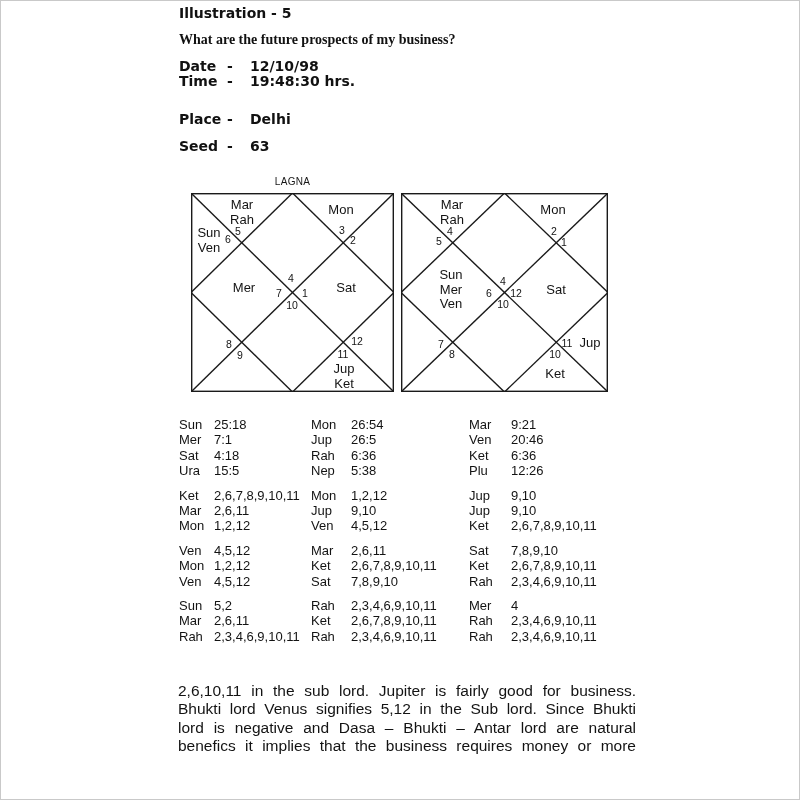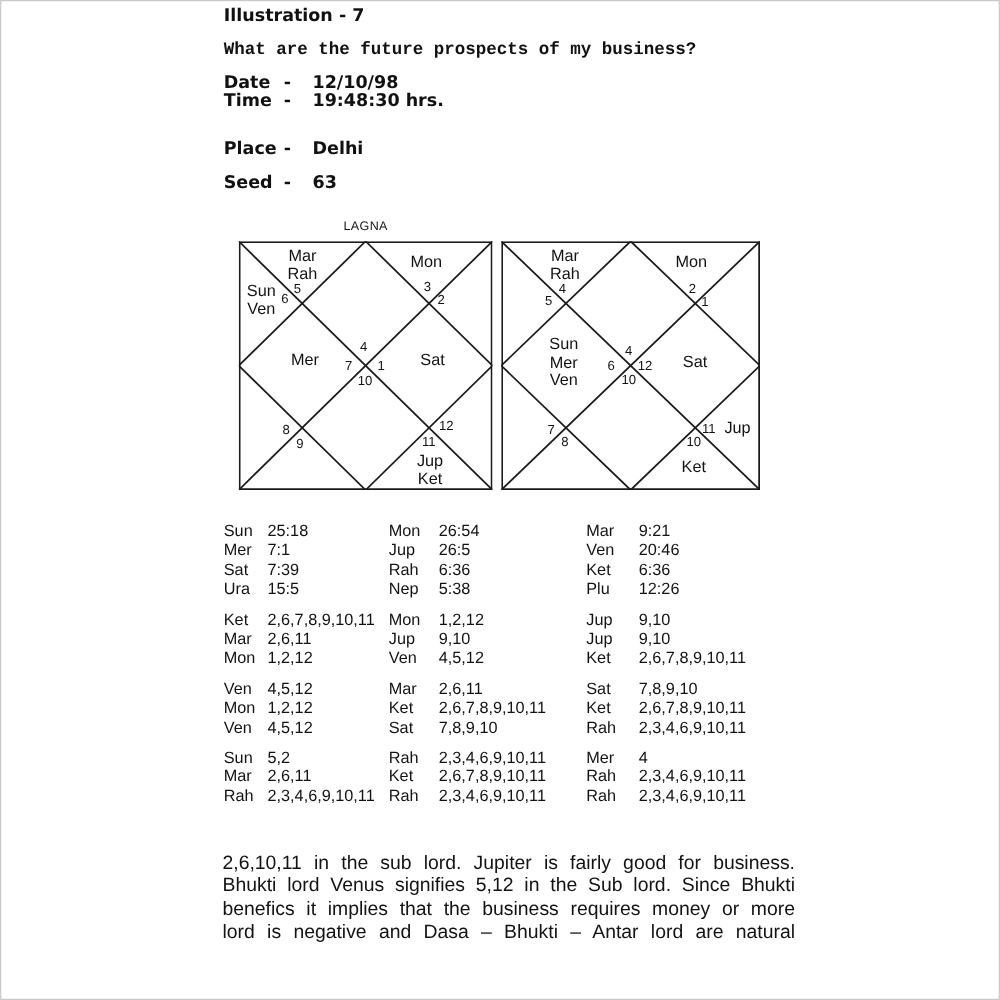--- a/index.html
+++ b/index.html
@@ -8,21 +8,21 @@
     background:#ffffff; border:1px solid #c9c9c9; overflow:hidden;
     font-family:"Liberation Sans", sans-serif; color:#111111;
   }
   
   .doc-title {
     position:absolute; left:178px; top:4px;
     font-family:"DejaVu Sans", sans-serif; font-weight:bold; font-size:14px;
   }
   .question {
     position:absolute; left:178px; top:31px;
-    font-family:Liberation Mono, monospace; font-weight:bold; font-size:14px;
+    font-family:Liberation Serif, serif; font-weight:bold; font-size:14px;
   }
   .detail {
     position:absolute; left:178px; display:flex;
     font-family:"DejaVu Sans", sans-serif; font-weight:bold; font-size:14px;
   }
   .detail .lab  { width:48px; }
   .detail .dash { width:23px; }
   
   .chart-title {
     position:absolute; top:175px; font-size:10px; letter-spacing:0.3px;
@@ -61,21 +61,21 @@
     position:absolute; left:177px; top:777px; width:458px; text-align:center;
     font-family:"DejaVu Sans", sans-serif; font-weight:bold; font-size:13.5px;
     letter-spacing:0.5px;
   }
 </style>
 </head>
 <body>
 
 <div class="page">
 
-  <div class="doc-title">Illustration - 7</div>
+  <div class="doc-title">Illustration - 5</div>
   <div class="question">What are the future prospects of my business?</div>
 
   <div class="detail" style="top:57px">
     <span class="lab">Date</span>
     <span class="dash">-</span>
     <span class="val">12/10/98</span>
   </div>
   <div class="detail" style="top:72px">
     <span class="lab">Time</span>
     <span class="dash">-</span>
@@ -178,21 +178,21 @@
       <div class="trow">
         <span class="c1p">Mer</span>
           <span class="c1v">7:1</span>
         <span class="c2p">Jup</span>
           <span class="c2v">26:5</span>
         <span class="c3p">Ven</span>
           <span class="c3v">20:46</span>
       </div>
       <div class="trow">
         <span class="c1p">Sat</span>
-          <span class="c1v">7:39</span>
+          <span class="c1v">4:18</span>
         <span class="c2p">Rah</span>
           <span class="c2v">6:36</span>
         <span class="c3p">Ket</span>
           <span class="c3v">6:36</span>
       </div>
       <div class="trow">
         <span class="c1p">Ura</span>
           <span class="c1v">15:5</span>
         <span class="c2p">Nep</span>
           <span class="c2v">5:38</span>
@@ -281,18 +281,18 @@
           <span class="c3v">2,3,4,6,9,10,11</span>
       </div>
     </div>
 
   </div>
 
 
   <div class="analysis">
     <div class="aline">2,6,10,11 in the sub lord. Jupiter is fairly good for business.</div>
     <div class="aline">Bhukti lord Venus signifies 5,12 in the Sub lord. Since Bhukti</div>
+    <div class="aline">lord is negative and Dasa – Bhukti – Antar lord are natural</div>
     <div class="aline">benefics it implies that the business requires money or more</div>
-    <div class="aline">lord is negative and Dasa – Bhukti – Antar lord are natural</div>
   </div>
 
 
 </div>
 
 </body></html>

